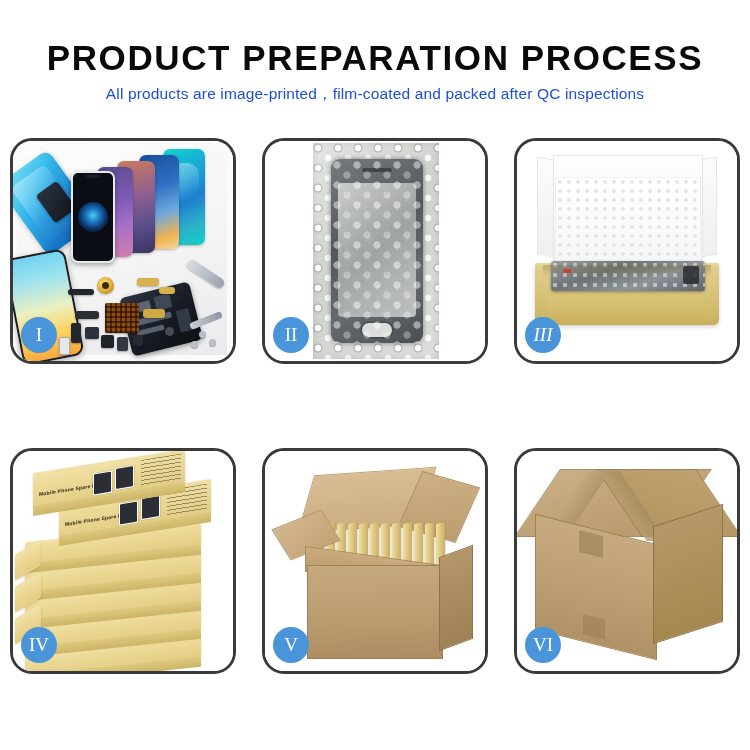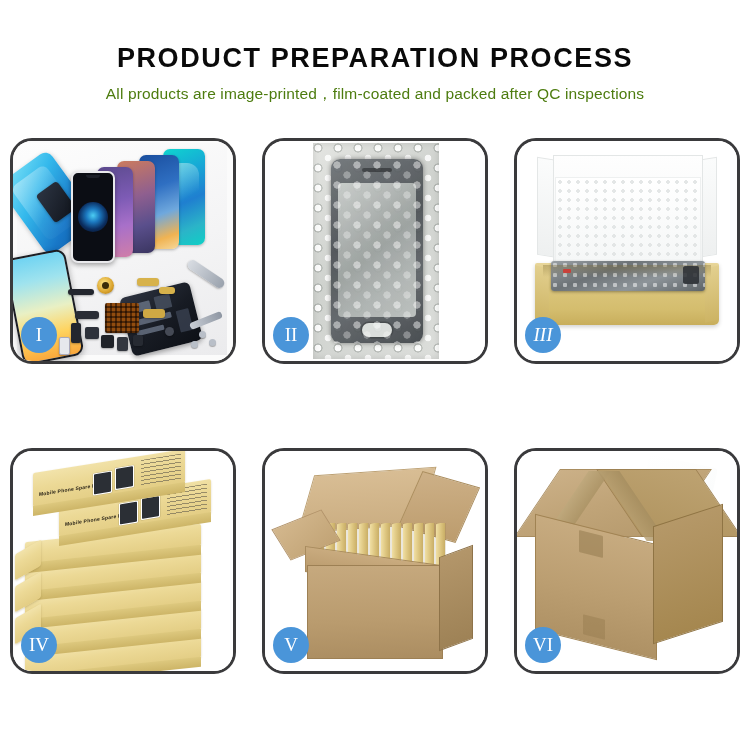--- a/index.html
+++ b/index.html
@@ -7,26 +7,26 @@
     width:750px;height:750px;background:#ffffff;
     font-family:"Liberation Sans","DejaVu Sans",sans-serif;
     overflow:hidden;position:relative;
   }
   .page{position:relative;width:750px;height:750px;}
 
   
   .header{position:absolute;left:0;top:0;width:750px;text-align:center;}
   .title{
     margin:0;padding:0;position:absolute;left:0;top:38px;width:750px;
-    font-size:27px;font-weight:bold;letter-spacing:1.6px;color:#0a0a0a;
+    font-size:35px;font-weight:bold;letter-spacing:1.6px;color:#0a0a0a;
     line-height:40px;white-space:nowrap;
   }
   .subtitle{
     margin:0;padding:0;position:absolute;left:0;top:84px;width:750px;
-    font-size:15.5px;font-weight:normal;letter-spacing:.15px;color:#4d7c0f;
+    font-size:15.5px;font-weight:normal;letter-spacing:.15px;color:#1d4ed8;
     line-height:20px;white-space:nowrap;
   }
 
   
   .grid{position:absolute;left:0;top:0;width:750px;height:750px;}
   .panel{
     position:absolute;width:226px;height:226px;
     border:3px solid #3a3a3c;border-radius:22px;
     background:#ffffff;box-sizing:border-box;overflow:hidden;
   }

